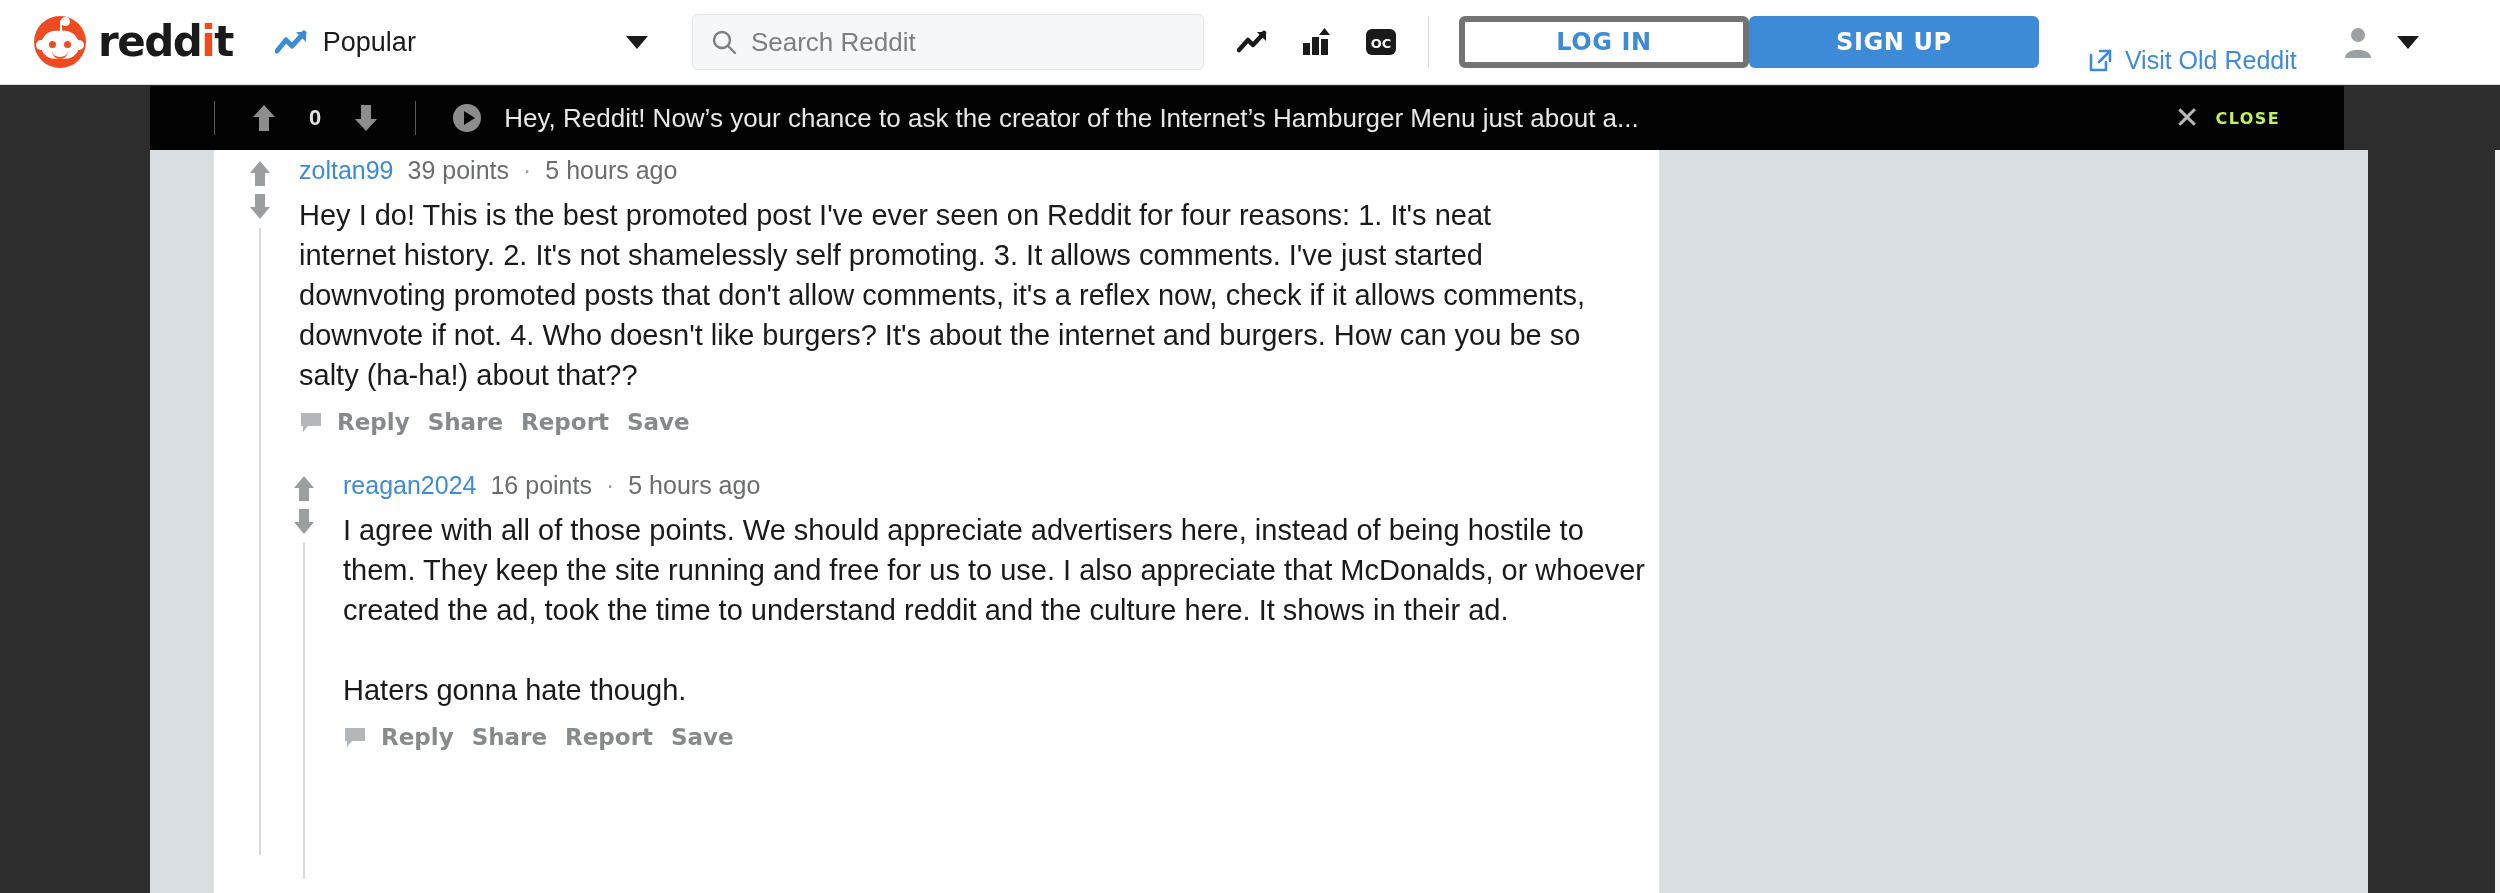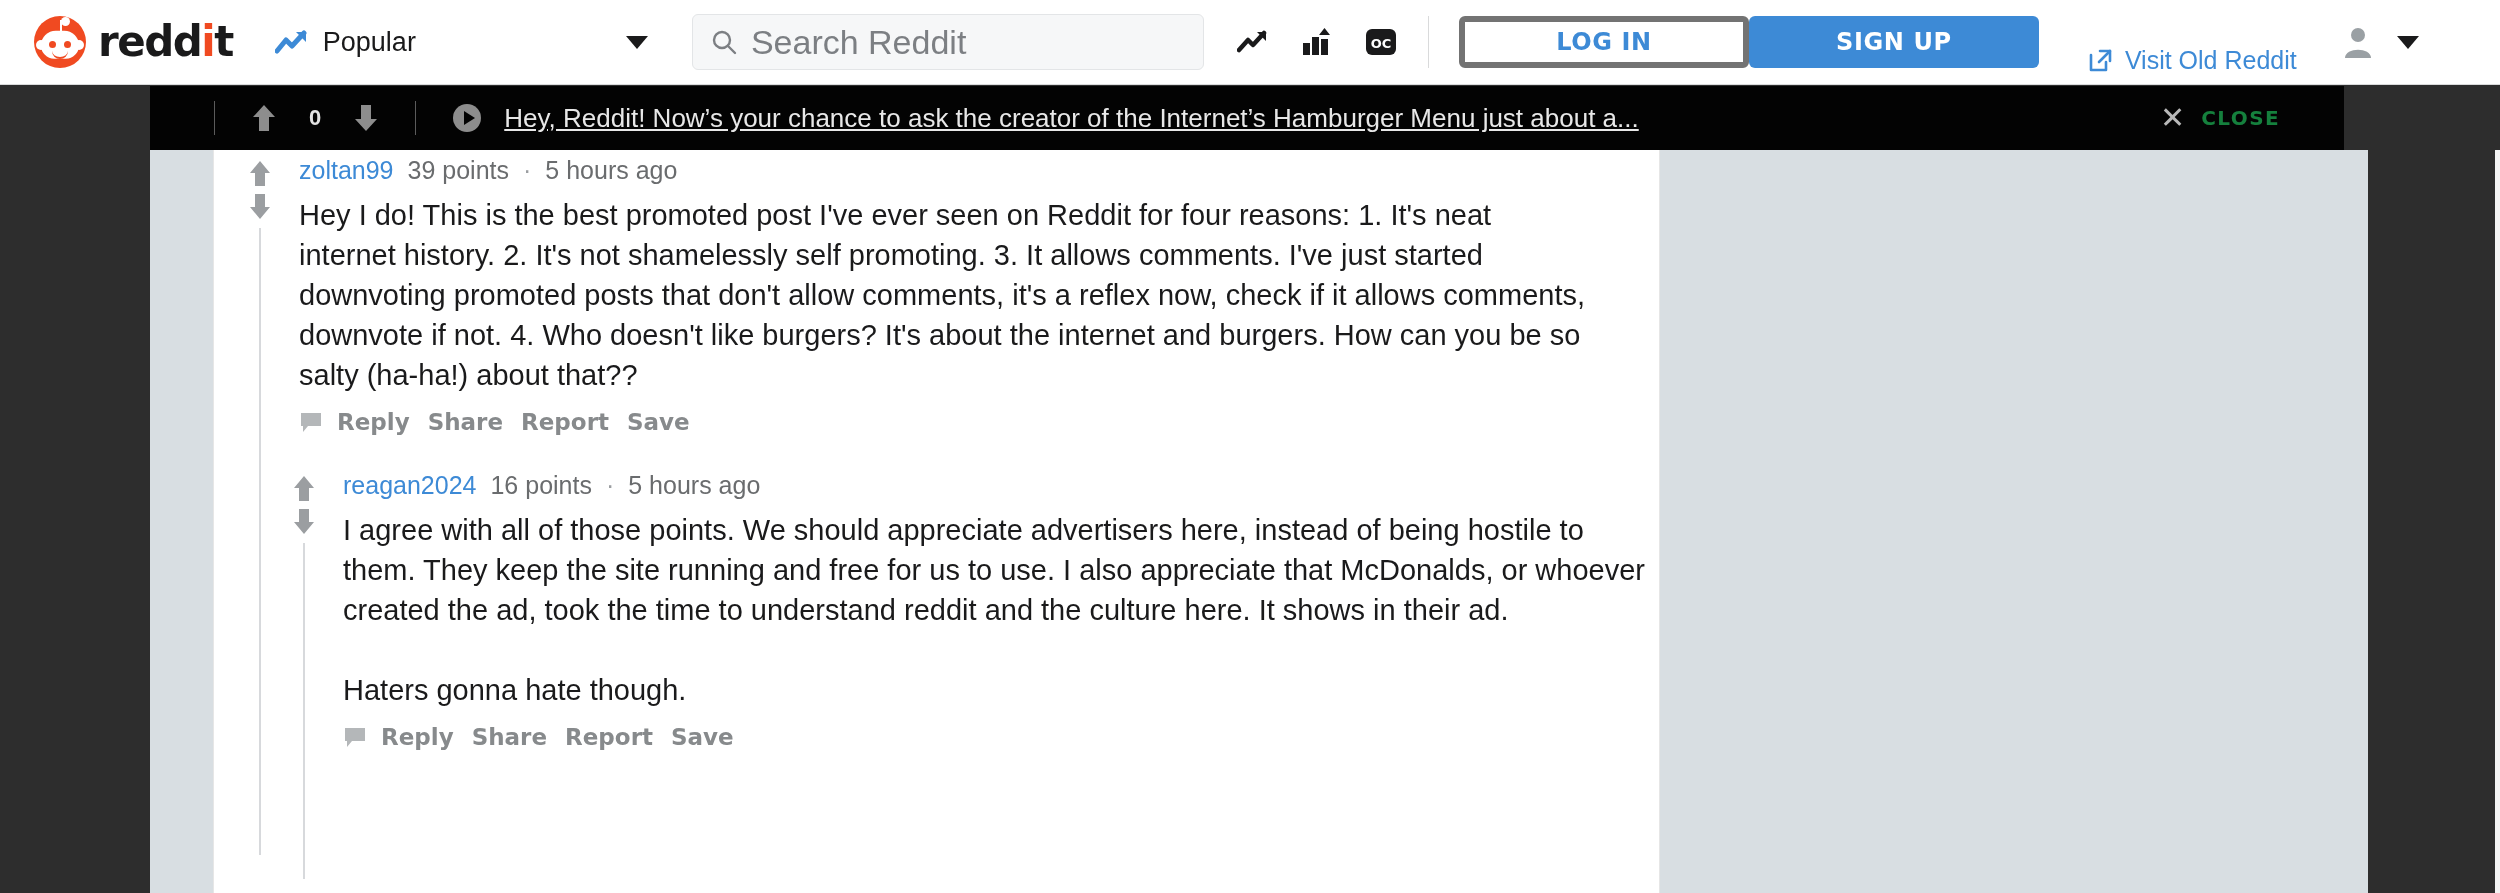--- a/index.html
+++ b/index.html
@@ -62,21 +62,21 @@
     background: #f6f7f8;
     border: 1px solid #e3e5e7;
     border-radius: 6px;
     display: flex; align-items: center;
     padding: 0 18px;
   }
   .search-box .mag { width: 26px; height: 26px; flex:none; }
   .search-input {
     border: none; outline: none; background: transparent;
     font-family: "Liberation Sans", sans-serif;
-    font-size: 34px; color: #55585c;
+    font-size: 26px; color: #55585c;
     margin-left: 14px; width: 420px;
   }
   .search-input::placeholder { color: #7c7f83; }
 
   .hicons { display:flex; align-items:center; margin-left: 32px; gap: 30px; }
   .hicon { width: 34px; height: 32px; display:flex; align-items:center; justify-content:center; cursor:pointer; }
 
   .divider-v { width: 1px; height: 52px; background: #d9dadb; margin-left: 30px; }
 
   .btn-login {
@@ -123,21 +123,21 @@
   .promo .play { width: 30px; height: 30px; }
   .promo .ptitle {
     font-size: 26px; color: #e8e8e8; white-space: nowrap;
     overflow: hidden; text-overflow: ellipsis;
   }
   .promo-close {
     position:absolute; right: 64px; top: 50%; transform: translateY(-50%);
     display:flex; align-items:center; cursor:pointer;
   }
   .promo-close .xg { font-size: 30px; color: #b8b8b8; line-height:1; font-weight: 300; }
-  .promo-close .lbl { font-size: 20px; font-weight: 700; color: #15803d; letter-spacing: 1.4px; margin-left: 16px;
+  .promo-close .lbl { font-size: 16px; font-weight: 700; color: #bef264; letter-spacing: 1.4px; margin-left: 16px;
      font-family: "DejaVu Sans", sans-serif; }
 
   
   .page-body { position:absolute; top: 150px; left: 0; width: 2500px; height: 743px; }
   .gutter-left { position:absolute; left:0; top:0; width:150px; height:743px; background:#2d2d2d; }
   .strip-a { position:absolute; left:150px; top:0; width:63px; height:743px; background:#d8dee2; }
   .content-col {
     position:absolute; left:213px; top:0; width:1447px; height:743px;
     background:#ffffff; border-left:1px solid #e6e6e6; border-right:1px solid #e6e6e6;
   }
@@ -280,21 +280,21 @@
 
     <div class="promo-sep" style="margin-left:36px;"></div>
 
     <span class="play" style="margin-left:36px;">
       <svg viewBox="0 0 30 30" width="30" height="30">
         <circle cx="15" cy="15" r="14" fill="#8d8d8d"></circle>
         <path d="M12 8 L23 15 L12 22 Z" fill="#030303"></path>
       </svg>
     </span>
 
-    <span class="ptitle" style="margin-left:22px; max-width:1610px;text-decoration:underline;">Hey, Reddit! Now’s your chance to ask the creator of the Internet’s Hamburger Menu just about a...</span>
+    <span class="ptitle" style="margin-left:22px; max-width:1610px;">Hey, Reddit! Now’s your chance to ask the creator of the Internet’s Hamburger Menu just about a...</span>
 
     <div class="promo-close">
       <span class="xg">✕</span>
       <span class="lbl">CLOSE</span>
     </div>
   </div>
 
   <div class="page-body">
     <div class="gutter-left"></div>
     <div class="strip-a"></div>

